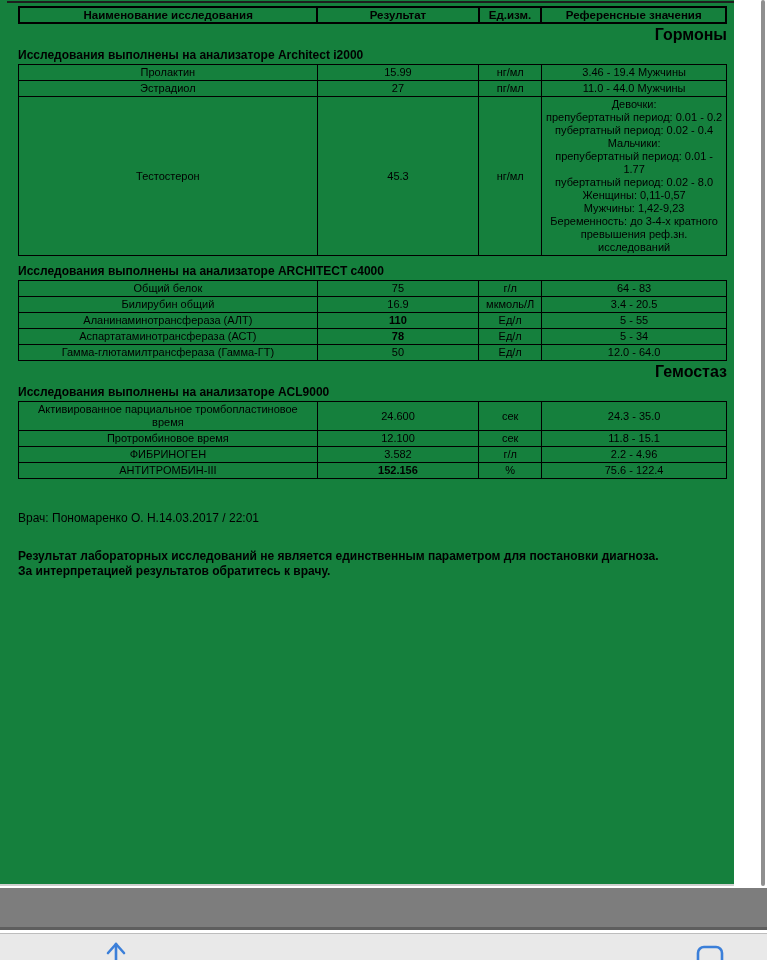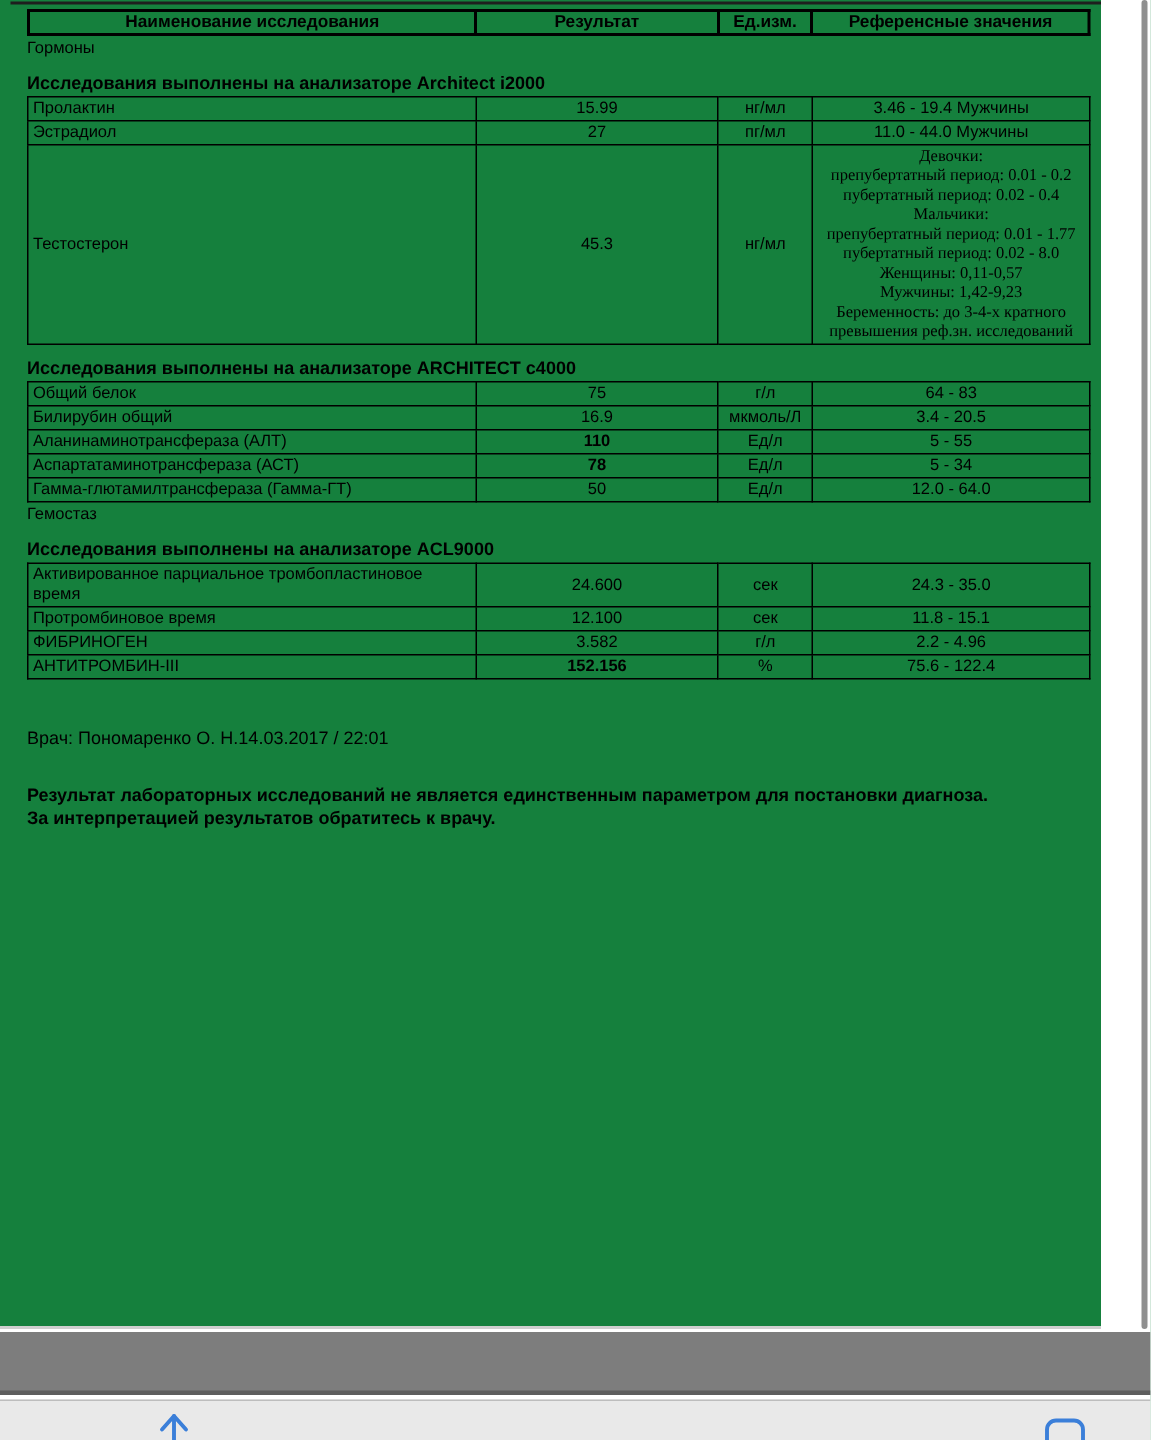--- a/index.html
+++ b/index.html
@@ -11,29 +11,29 @@
   .topline { position:absolute; left:7px; top:1px; width:741px; height:2px; background:#1e1e1e; }
 
   .content { position:absolute; left:18px; top:6px; width:709px; }
 
   table { border-collapse:collapse; width:709px; table-layout:fixed; }
   col.c1{width:42.2%;} col.c2{width:22.8%;} col.c3{width:8.9%;} col.c4{width:26.1%;}
 
   table.hdr { border:2px solid #000; }
   table.hdr th { border:2px solid #000; font-size:11.5px; font-weight:bold; text-align:center; height:16px; padding:0 2px; }
 
-  .section-title { text-align:left; font-weight:normal; font-size:11px; margin-top:2px; height:14px; }
+  .section-title { text-align:right; font-weight:bold; font-size:16px; margin-top:2px; height:14px; }
   .analyzer { font-weight:bold; font-size:12px; margin-top:8px; margin-bottom:2px; }
 
   table.tbl { border:1px solid #000; }
   table.tbl td { border:1px solid #000; font-size:11px; line-height:13px; padding:1px 3px; vertical-align:middle; }
-  table.tbl td.name { text-align:left; }
+  table.tbl td.name { text-align:center; }
   table.tbl td.res, table.tbl td.unit, table.tbl td.ref { text-align:center; }
   td.b { font-weight:bold; }
-  td.ref-multi { font-size:9.5px; line-height:10.5px; padding:2px 1px;font-family:Liberation Serif, serif; }
+  td.ref-multi { font-size:9.5px; line-height:10.5px; padding:2px 1px; }
   td.ref-multi span { display:block; text-align:center; }
 
   .doc-footer { display:flex; justify-content:flex-start; font-size:12px; margin-top:32px; }
   .disclaimer { margin-top:24px; text-align:left; font-weight:bold; font-size:12px; line-height:15px; }
 
   .scrollbar { position:absolute; right:2px; top:0; width:4px; height:886px; background:#8f8f8f; border-radius:2px; }
 
   .gray-bar { position:absolute; left:0; top:888px; width:767px; height:42px; background:#7d7d7d; border-bottom:3px solid #5e5e5e; }
   .toolbar { position:absolute; left:0; top:933px; width:767px; height:27px; background:#e9e9e9; border-top:1px solid #bdbdbd; overflow:hidden; }
   .tb-btn { position:absolute; background:none; border:none; padding:0; cursor:pointer; }

